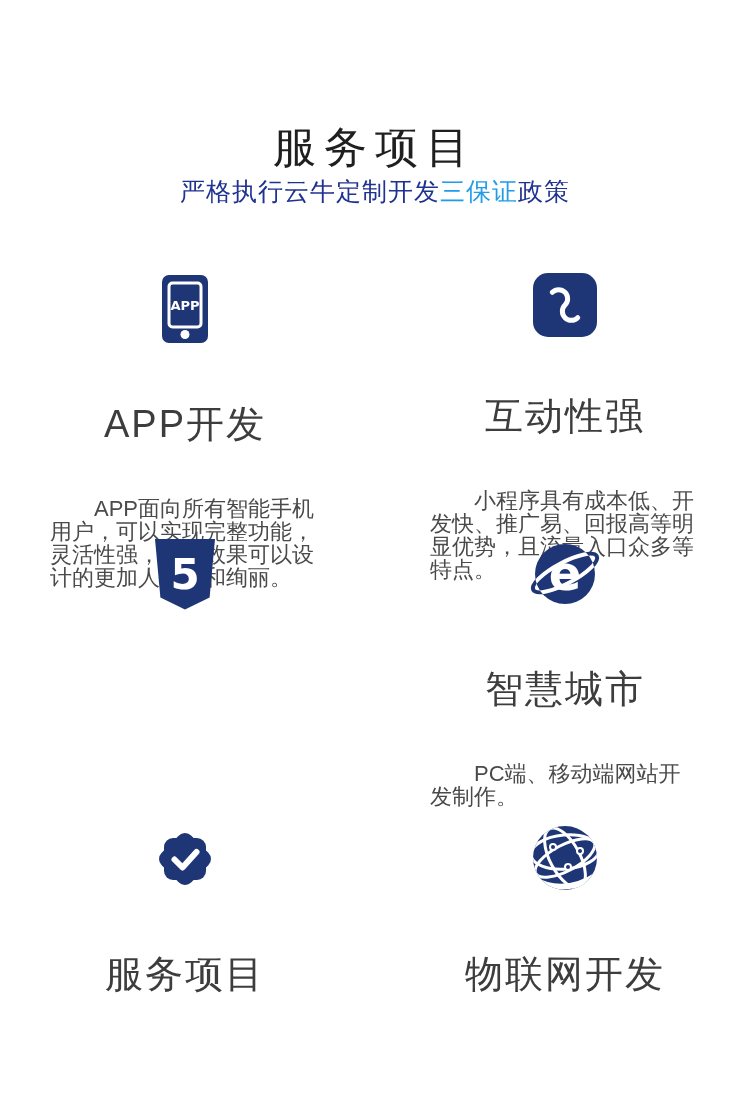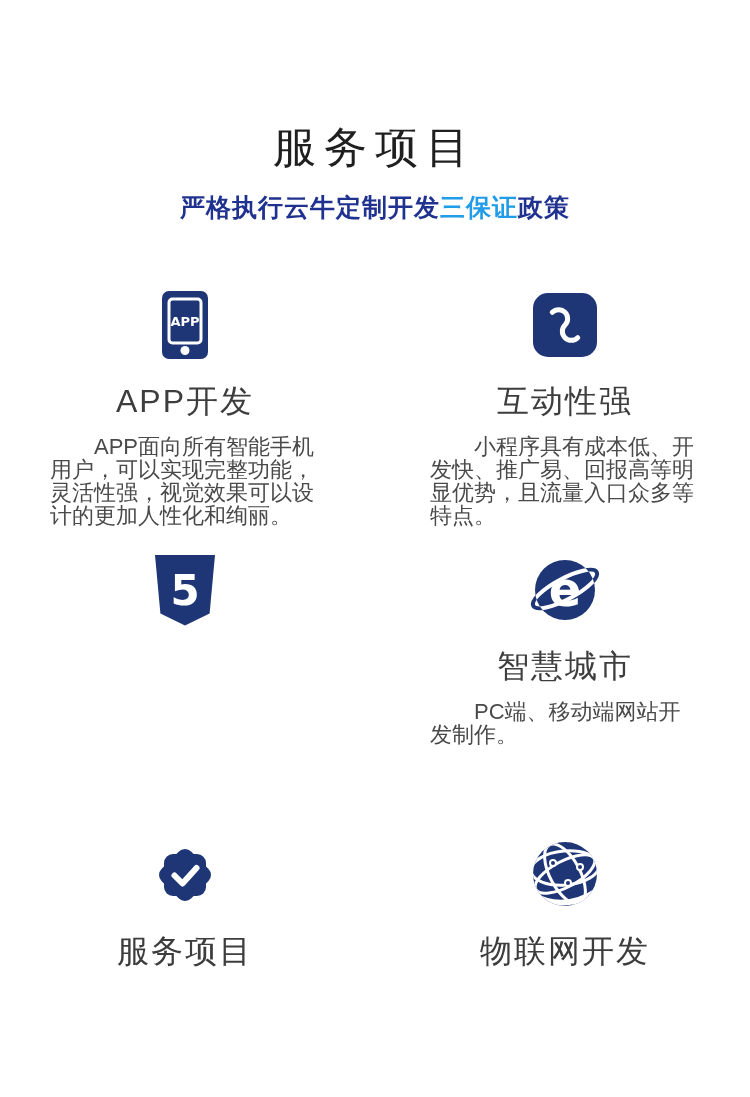--- a/index.html
+++ b/index.html
@@ -20,46 +20,46 @@
   .page{width:750px;height:1097px;background:#fff;}
   .page-title{
     margin-top:122px;
     text-align:center;
     font-size:43px;line-height:50px;
     font-weight:500;
     letter-spacing:8px;
     color:var(--title_black,#1f1f1f);
   }
   .page-subtitle{
-    margin-top:20px;
+    margin-top:4px;
     text-align:center;
     font-size:25px;line-height:30px;
-    font-weight:bold;
+    font-weight:normal;
     letter-spacing:1px;
     color:var(--subtitle_navy,#203290);
   }
   .page-subtitle .hl{color:var(--highlight_blue,#219ce8);}
   .services{
     margin-top:67px;
     padding:0 50px;
     display:grid;
     grid-template-columns:270px 270px;
     grid-template-rows:265px 285px auto;
     justify-content:space-between;
   }
   .card{
-    display:flex;flex-direction:column;align-items:center;
+    display:flex;flex-direction:column;align-items:center;gap:39px;
   }
   .icon-box{
     height:72px;
     display:flex;align-items:center;justify-content:center;
     margin-bottom:18px;
   }
   .card-title{
-    font-size:32px;line-height:44px;
+    font-size:38px;line-height:44px;
     font-weight:400;
     letter-spacing:2px;
     color:var(--heading_gray,#3d3d3d);
     text-align:center;
   }
   .card-desc{
     margin-top:12px;
     width:100%;
     font-size:22px;line-height:23px;
     color:var(--body_gray,#4a4a4a);

